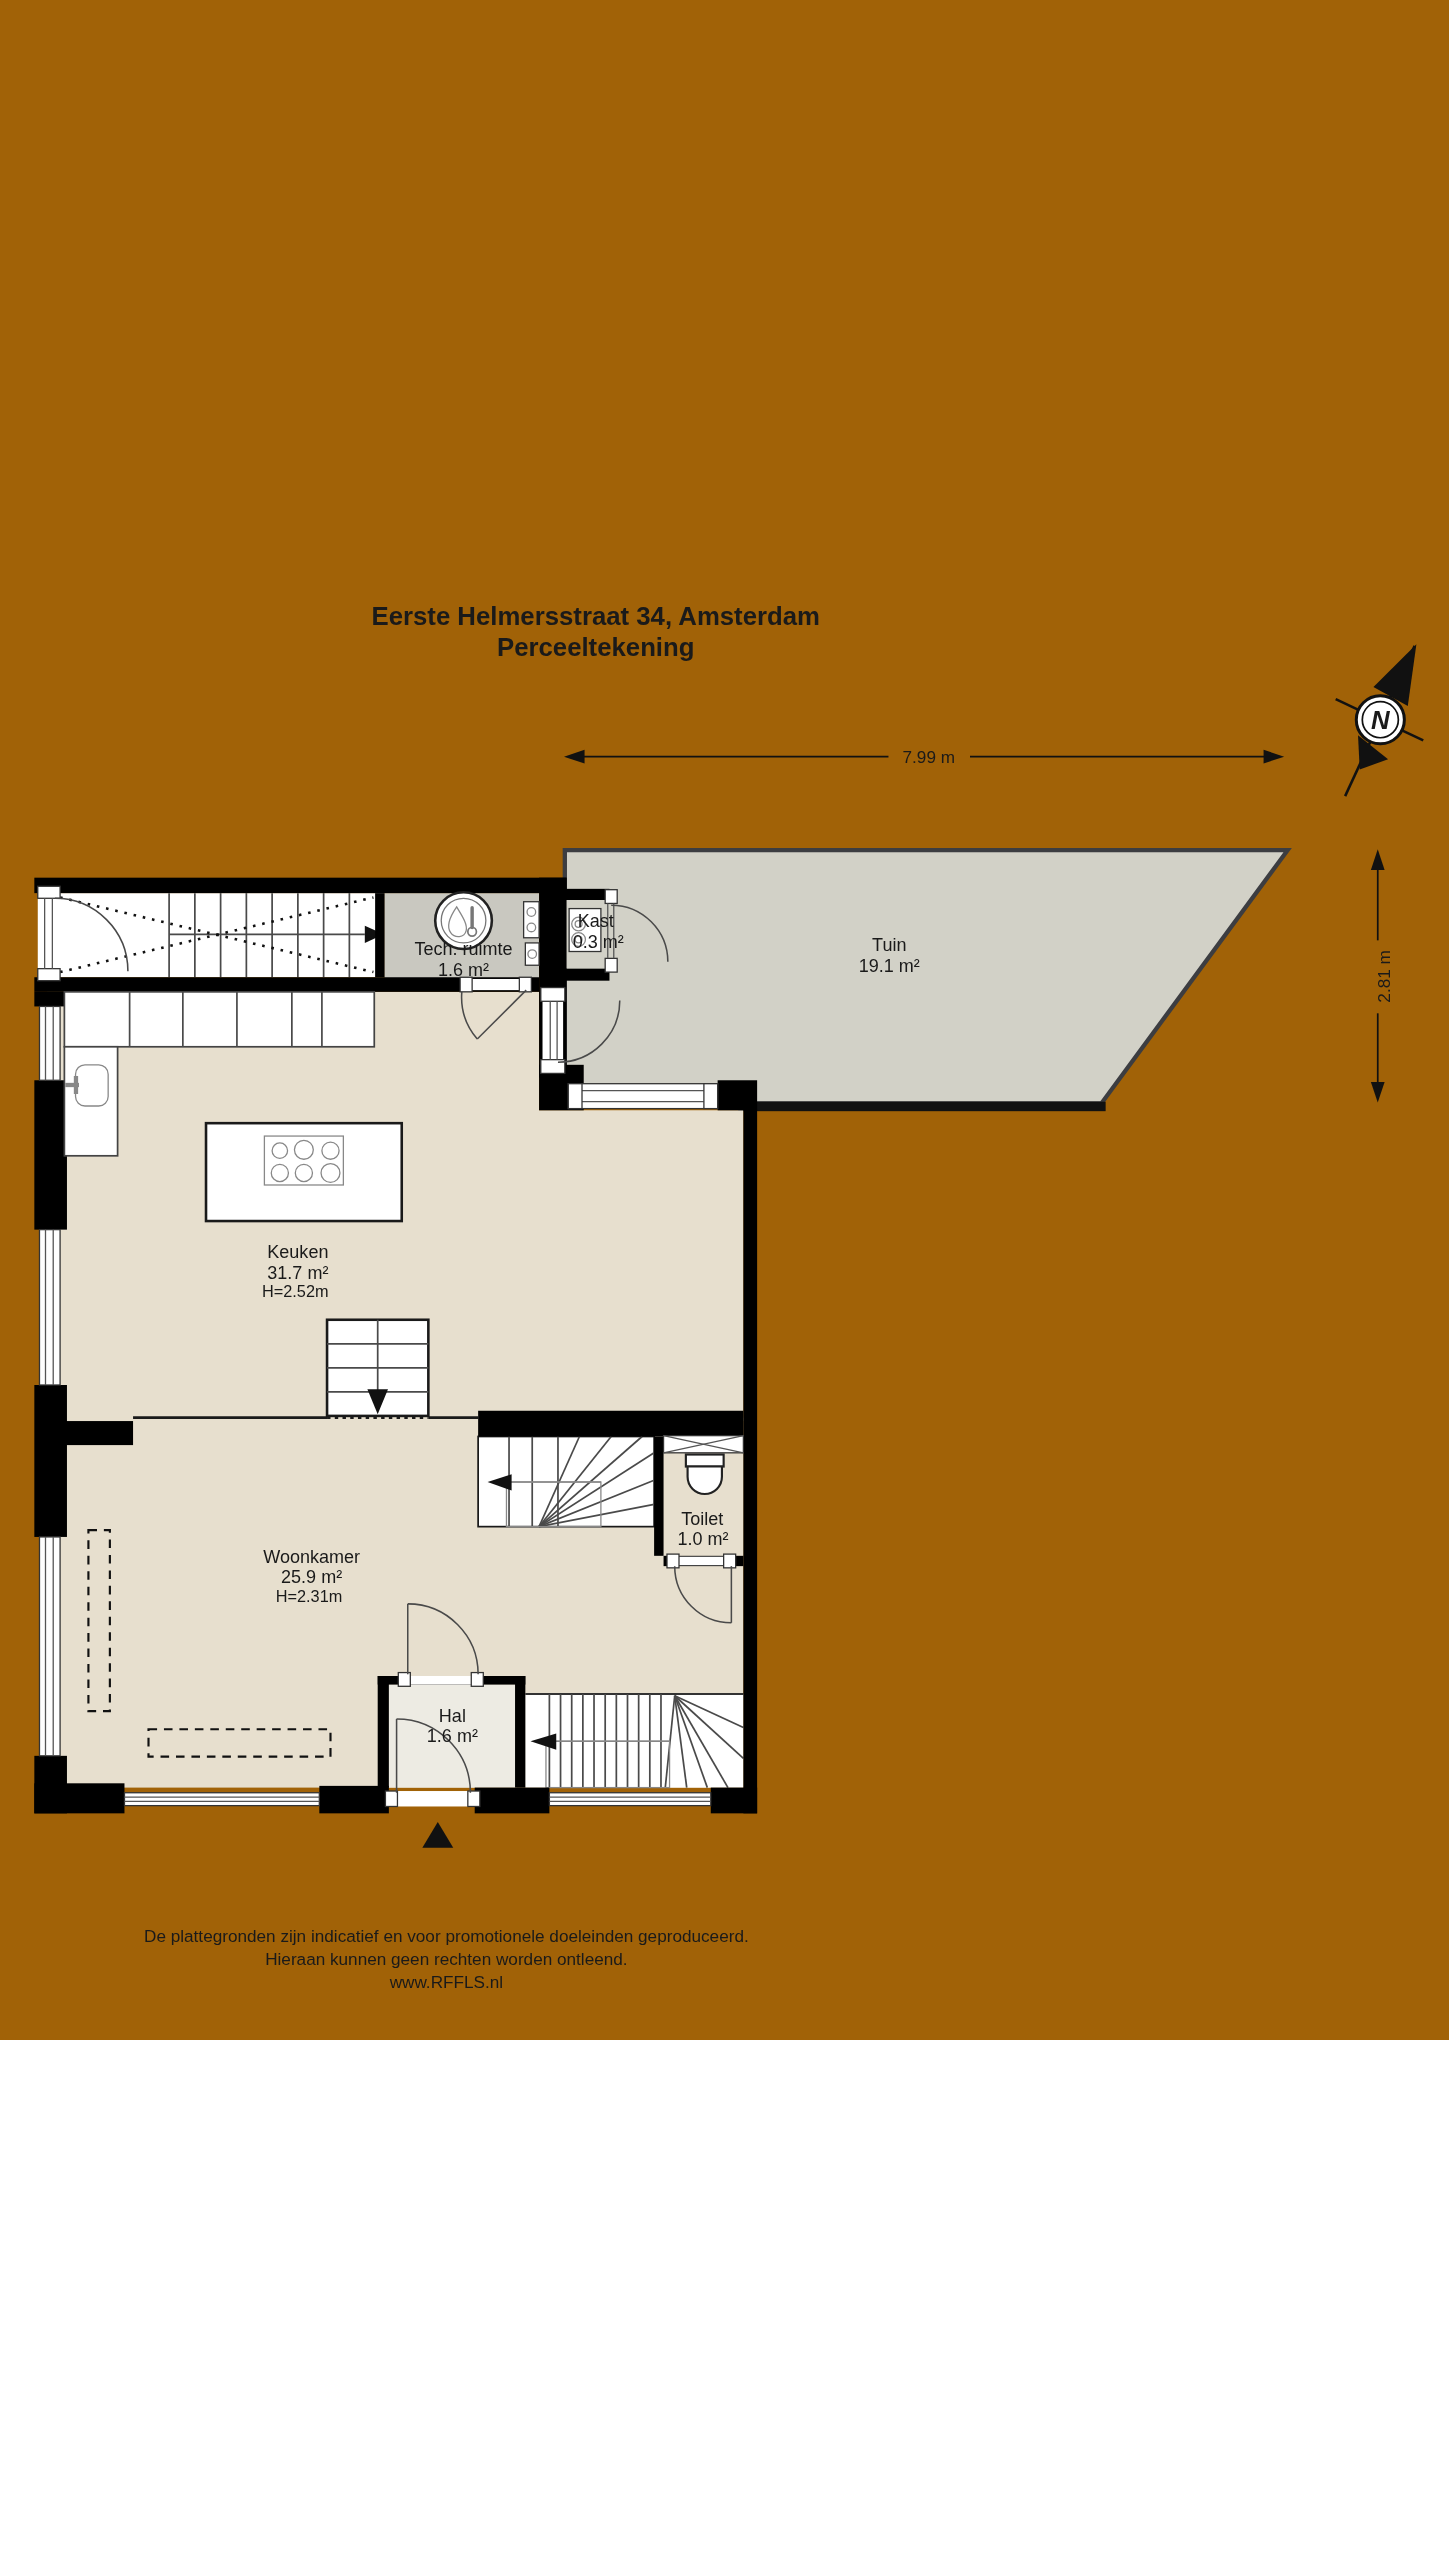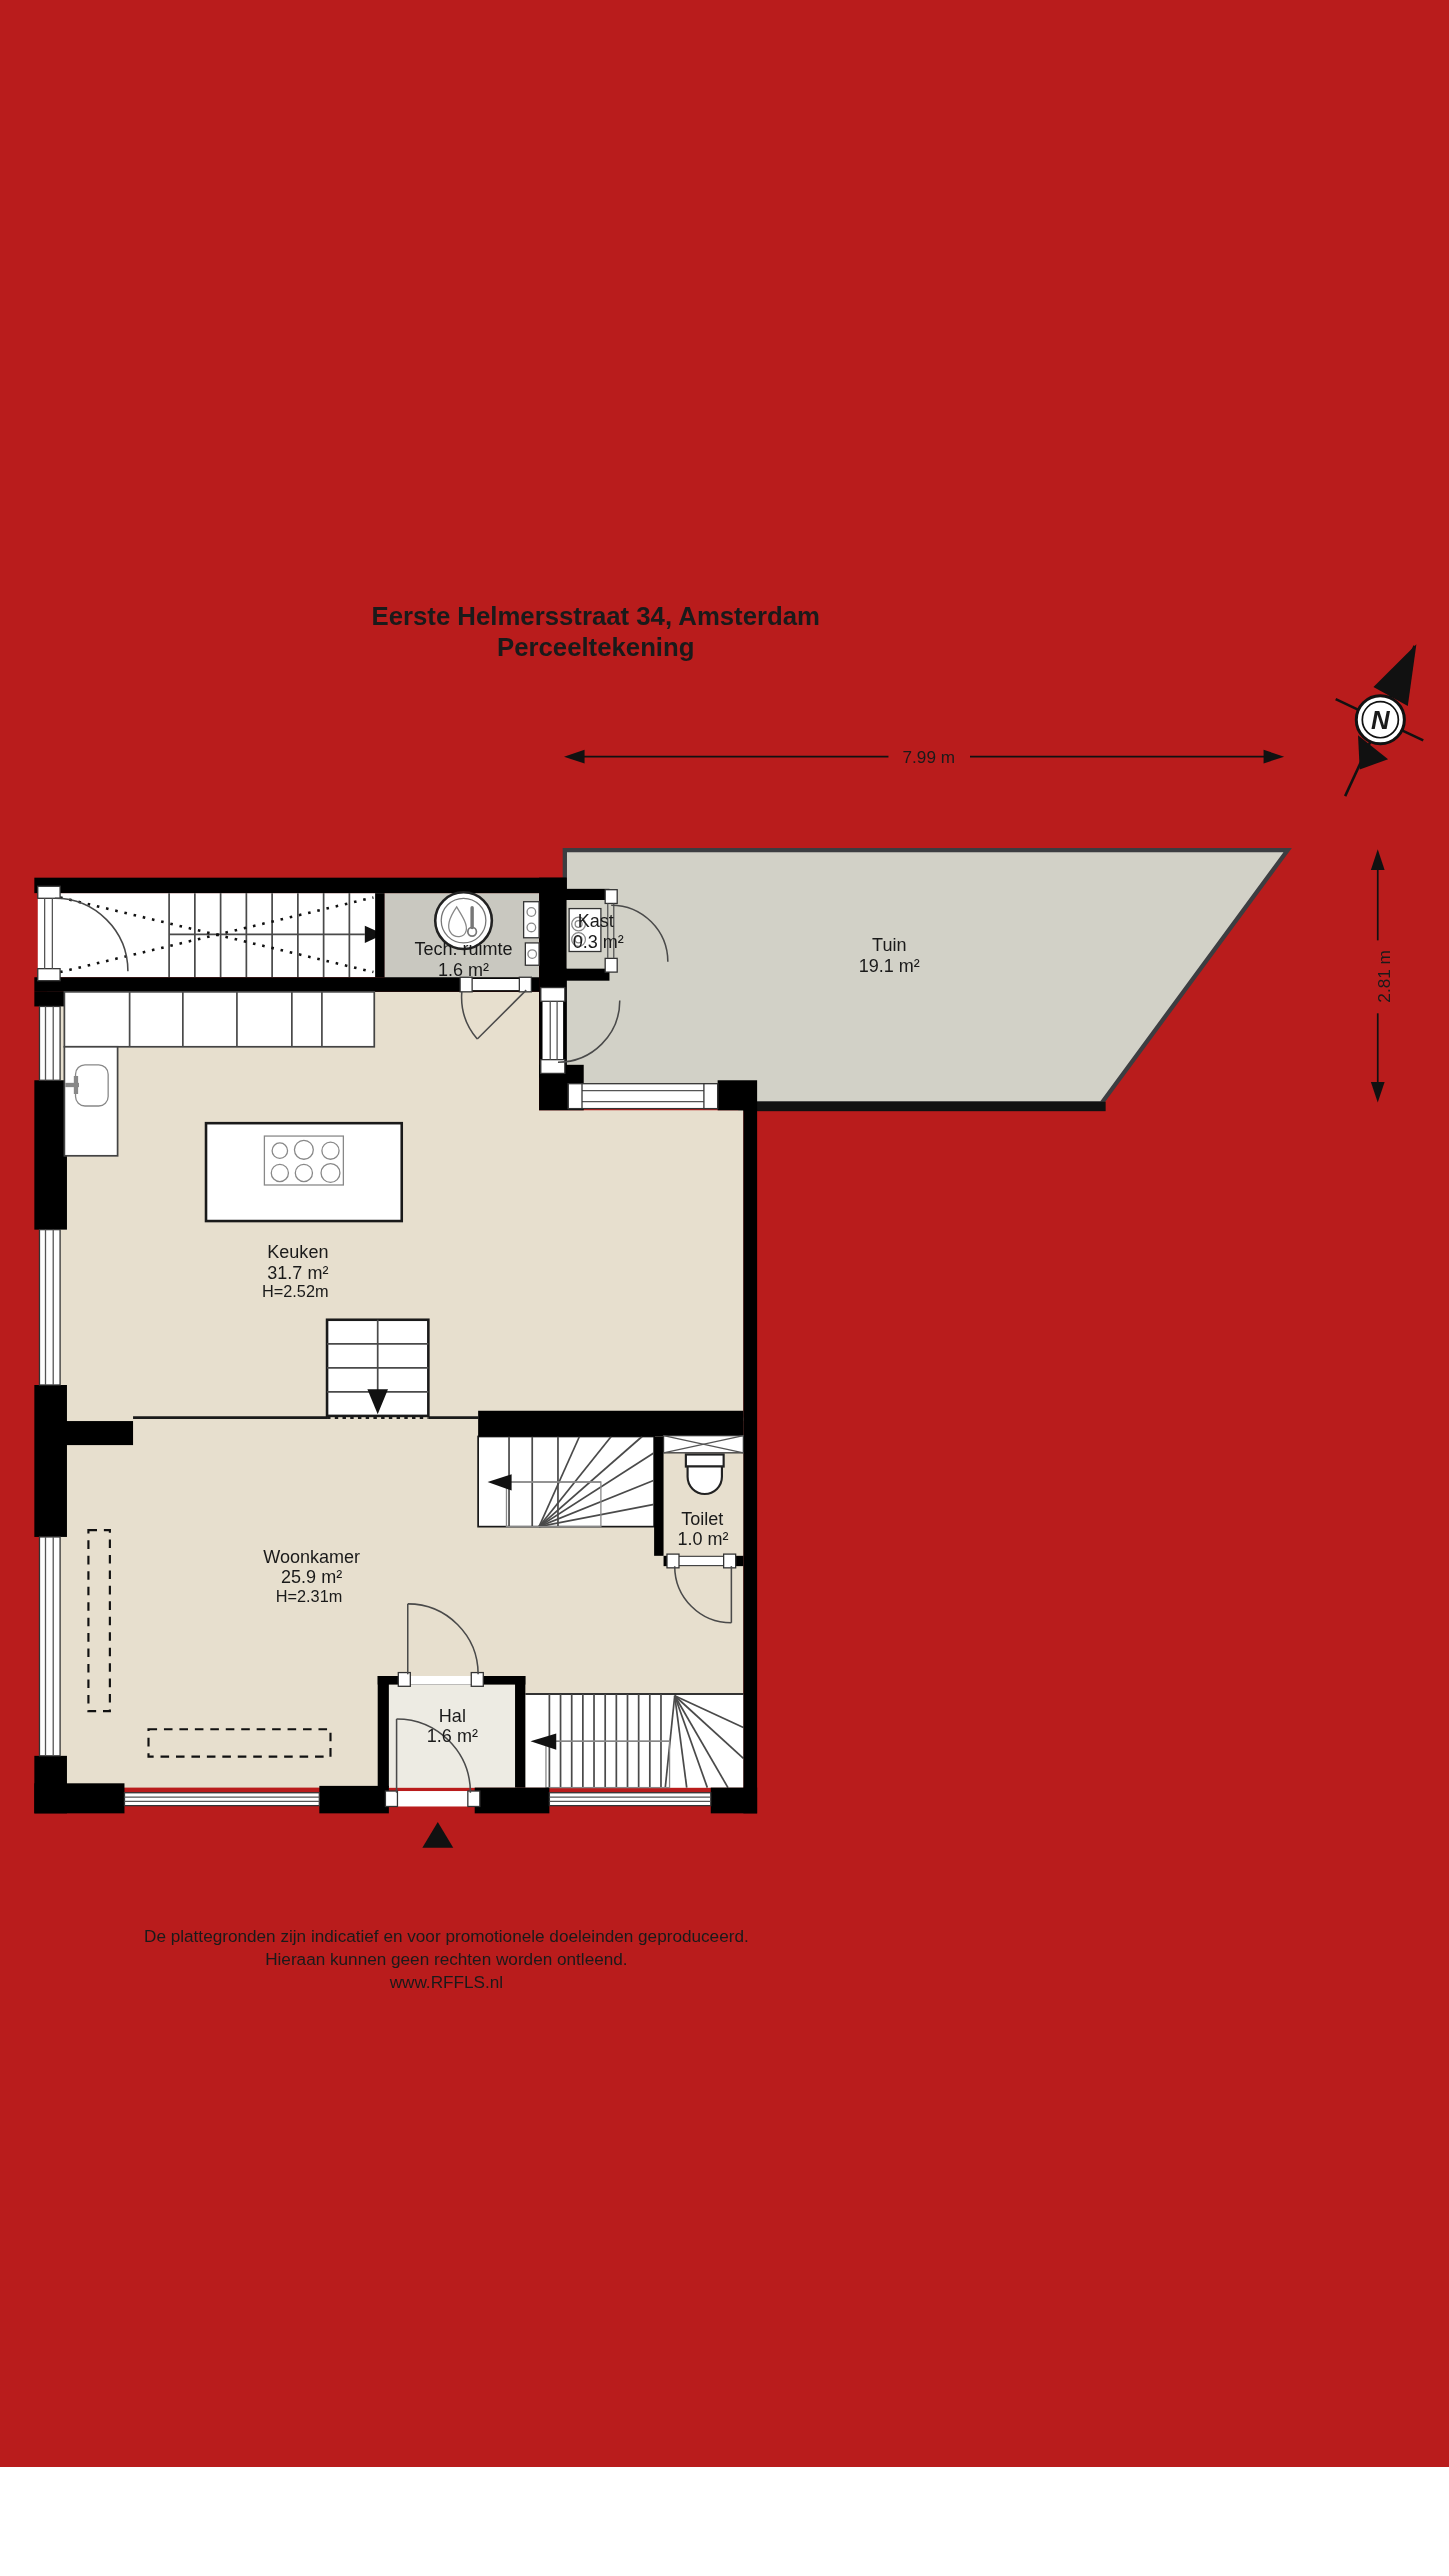--- a/index.html
+++ b/index.html
@@ -1,16 +1,16 @@
 <!DOCTYPE html>
 <html style="font-size:13.7px"><head>
 <meta charset="utf-8">
 <style>
   html,body{margin:0;padding:0;background:#fff;}
-  .page{position:relative;width:1449px;height:2467px;background:#b91c1c;overflow:hidden;
+  .page{position:relative;width:1449px;height:2040px;background:#a16207;overflow:hidden;
         font-family:"Liberation Sans", sans-serif;}
   svg{position:absolute;left:0;top:0;}
   svg text{font-family:"Liberation Sans", sans-serif;fill:#1a1a1a;}
   .title-line{font-size:30px;font-weight:bold;text-anchor:middle;}
   .room-label{font-size:21px;text-anchor:middle;}
   .room-area{font-size:21px;text-anchor:middle;}
   .room-height{font-size:19px;text-anchor:middle;}
   .dim-label{font-size:20px;text-anchor:middle;}
   .footer-line{font-size:20px;text-anchor:middle;}
   .compass-n{font-size:30px;font-weight:bold;font-style:italic;text-anchor:middle;}

